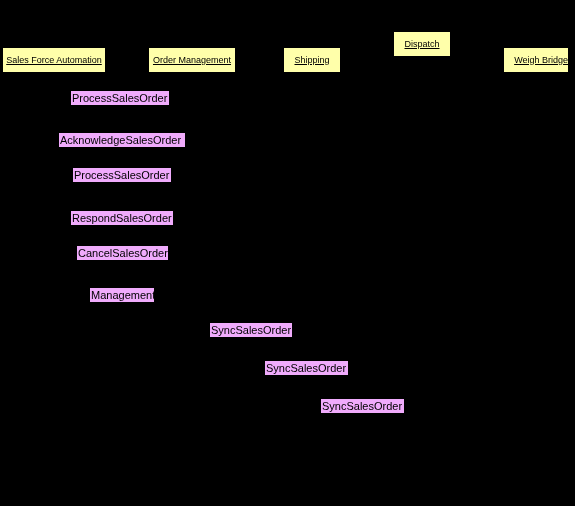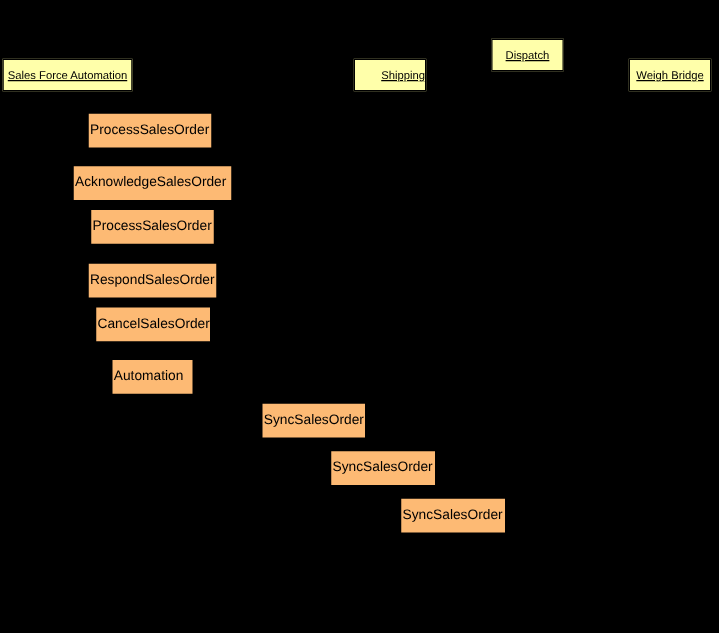--- a/index.html
+++ b/index.html
@@ -51,25 +51,25 @@
     width: 0;
     height: 0;
     border-top: 4px solid transparent;
     border-bottom: 4px solid transparent;
   }
   .msg-head.right { border-left: 7px solid #000000; }
   .msg-head.left  { border-right: 7px solid #000000; }
   
   .msg-label {
     position: absolute;
-    background: #fdba74;
+    background: #f0abfc;
     color: #000000;
     font-size: 11px;
     line-height: 15px;
-    height: 27px;
+    height: 14px;
     padding: 0 1px;
     white-space: nowrap;
     box-sizing: border-box;
     display: flex;
     align-items: center;
   }
 </style>
 </head>
 <body>
 
@@ -93,31 +93,34 @@
     <div class="msg-head left" style="top: 301px; left: 53px;"></div>
     <div class="msg-line" style="left: 191px; top: 340px; width: 120px;"></div>
     <div class="msg-head right" style="top: 336px; left: 304px;"></div>
     <div class="msg-line" style="left: 311px; top: 378px; width: 110px;"></div>
     <div class="msg-head right" style="top: 374px; left: 414px;"></div>
     <div class="msg-line" style="left: 421px; top: 416px; width: 114px;"></div>
     <div class="msg-head right" style="top: 412px; left: 528px;"></div>
     <div class="participant" style="left: 2px; top: 47px; width: 104px; height: 26px;">
       <span class="plabel">Sales Force Automation</span>
     </div>
-    <div class="participant" style="left: 283px; top: 47px; width: 58px; height: 26px; justify-content: flex-end;">
+    <div class="participant" style="left: 148px; top: 47px; width: 88px; height: 26px;">
+      <span class="plabel">Order Management</span>
+    </div>
+    <div class="participant" style="left: 283px; top: 47px; width: 58px; height: 26px;">
       <span class="plabel">Shipping</span>
     </div>
     <div class="participant" style="left: 393px; top: 31px; width: 58px; height: 26px;">
       <span class="plabel">Dispatch</span>
     </div>
-    <div class="participant" style="left: 503px; top: 47px; width: 66px; height: 26px;">
+    <div class="participant" style="left: 503px; top: 47px; width: 66px; height: 26px; justify-content: flex-end;">
       <span class="plabel">Weigh Bridge</span>
     </div>
     <div class="msg-label" style="left: 71px; top: 91px; width: 98px;">ProcessSalesOrder</div>
     <div class="msg-label" style="left: 59px; top: 133px; width: 126px;">AcknowledgeSalesOrder</div>
     <div class="msg-label" style="left: 73px; top: 168px; width: 98px;">ProcessSalesOrder</div>
     <div class="msg-label" style="left: 71px; top: 211px; width: 102px;">RespondSalesOrder</div>
     <div class="msg-label" style="left: 77px; top: 246px; width: 91px;">CancelSalesOrder</div>
-    <div class="msg-label" style="left: 90px; top: 288px; width: 64px;">Automation</div>
+    <div class="msg-label" style="left: 90px; top: 288px; width: 64px;">Management</div>
     <div class="msg-label" style="left: 210px; top: 323px; width: 82px;">SyncSalesOrder</div>
     <div class="msg-label" style="left: 265px; top: 361px; width: 83px;">SyncSalesOrder</div>
     <div class="msg-label" style="left: 321px; top: 399px; width: 83px;">SyncSalesOrder</div>
   </div>
 
 </body></html>

